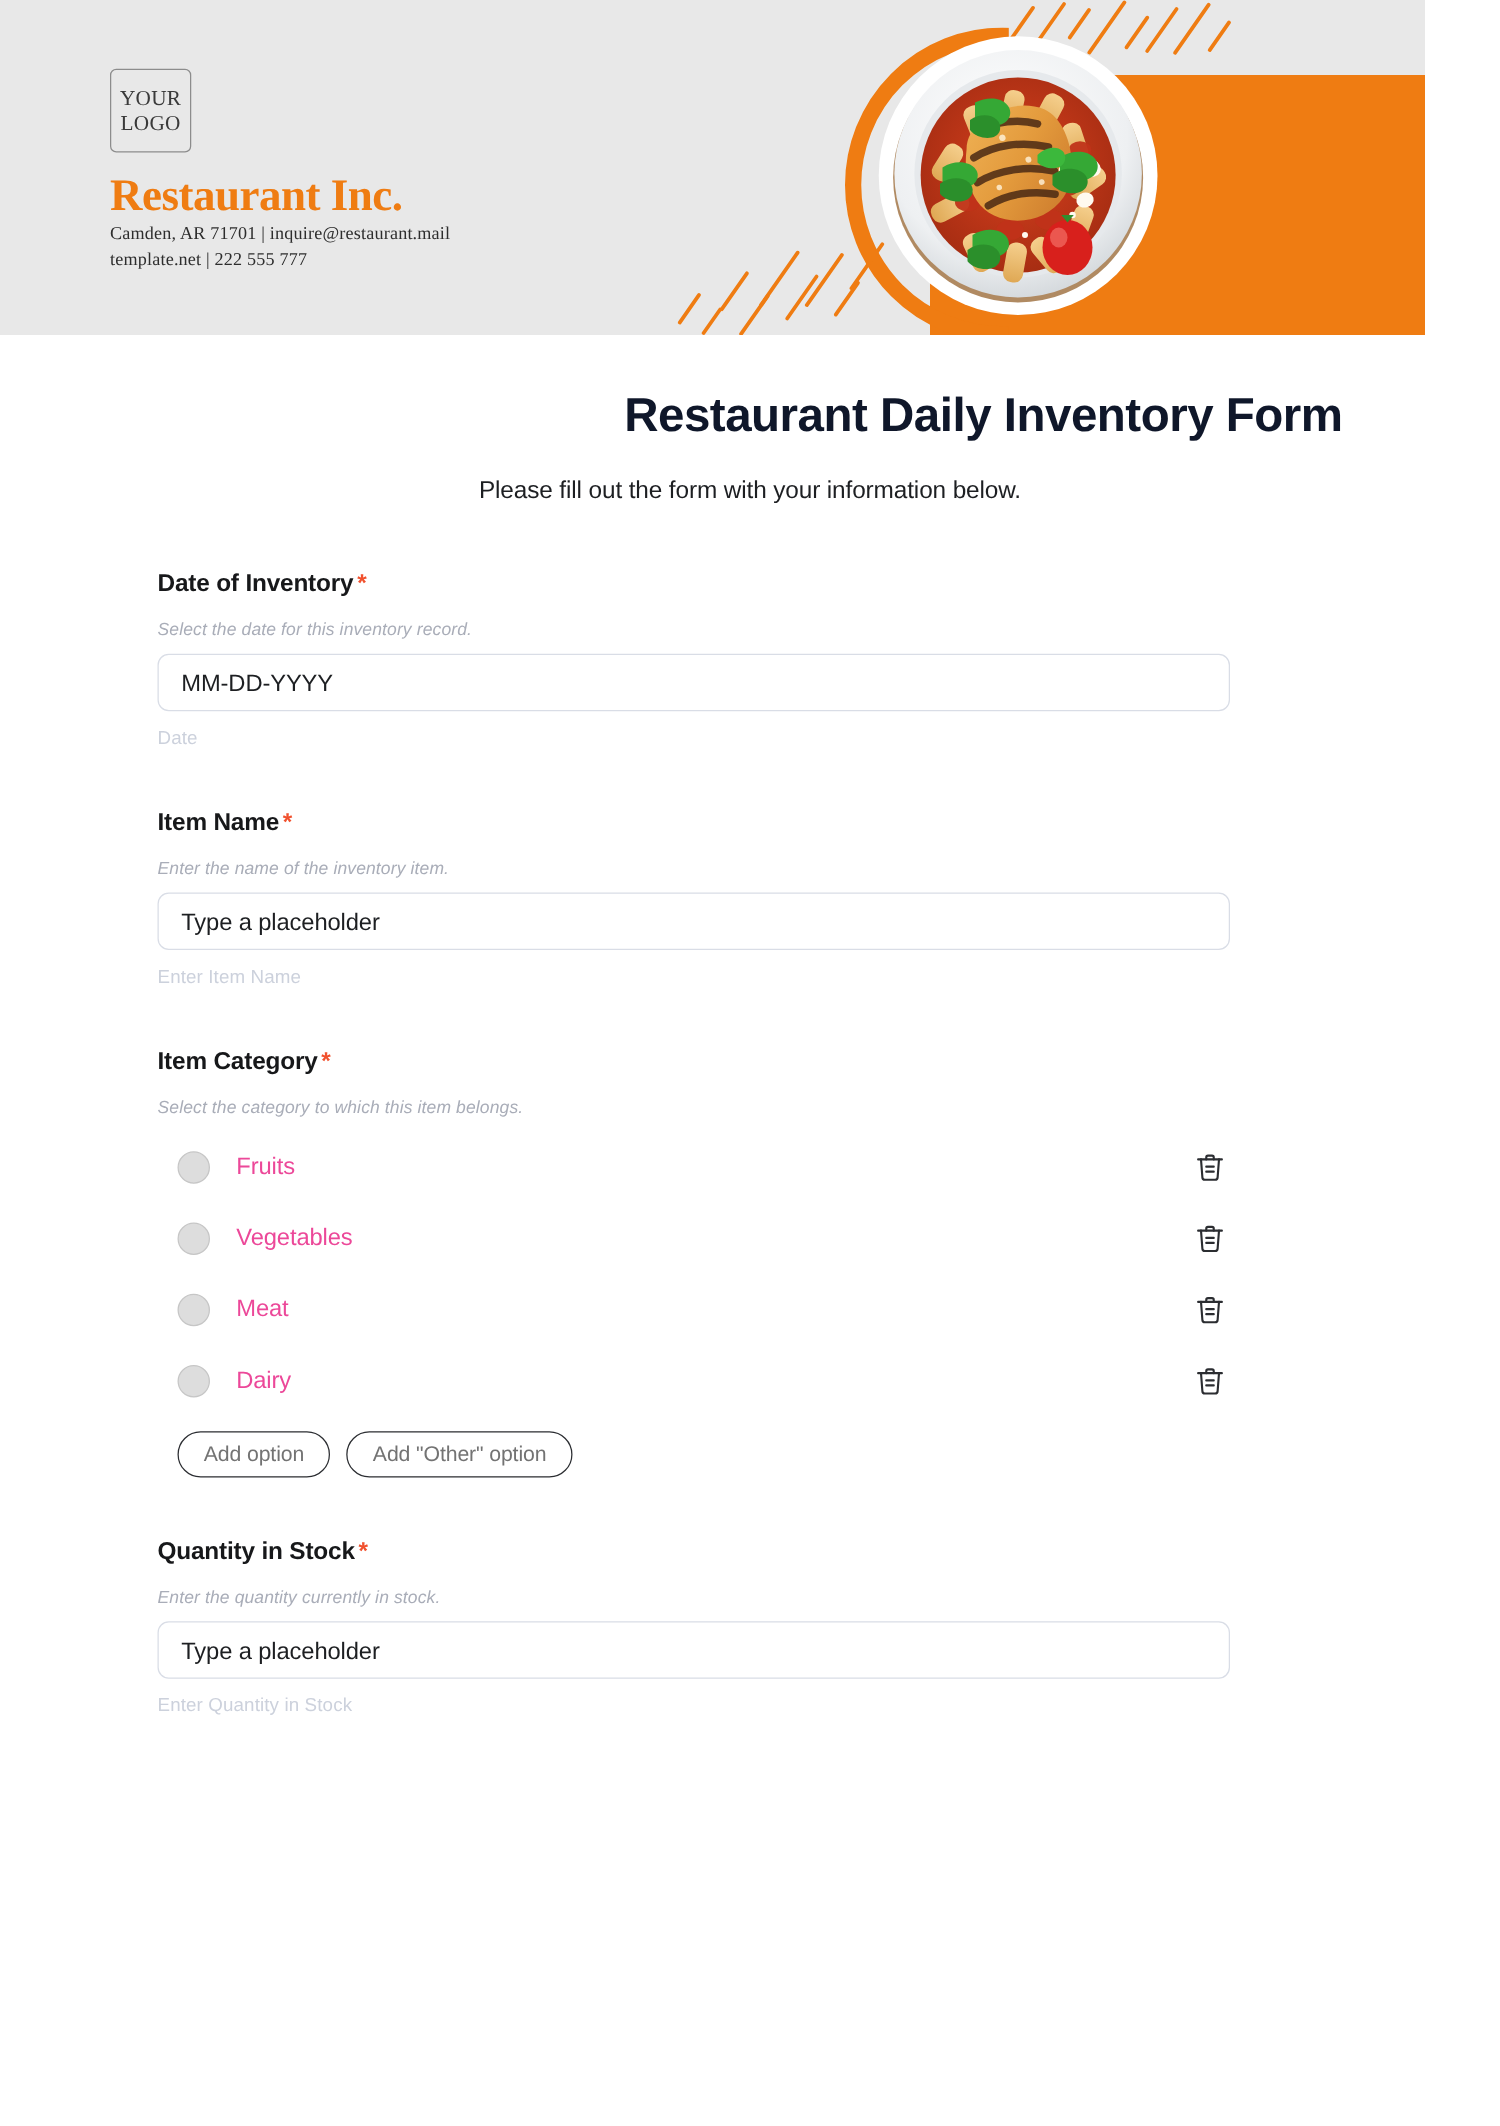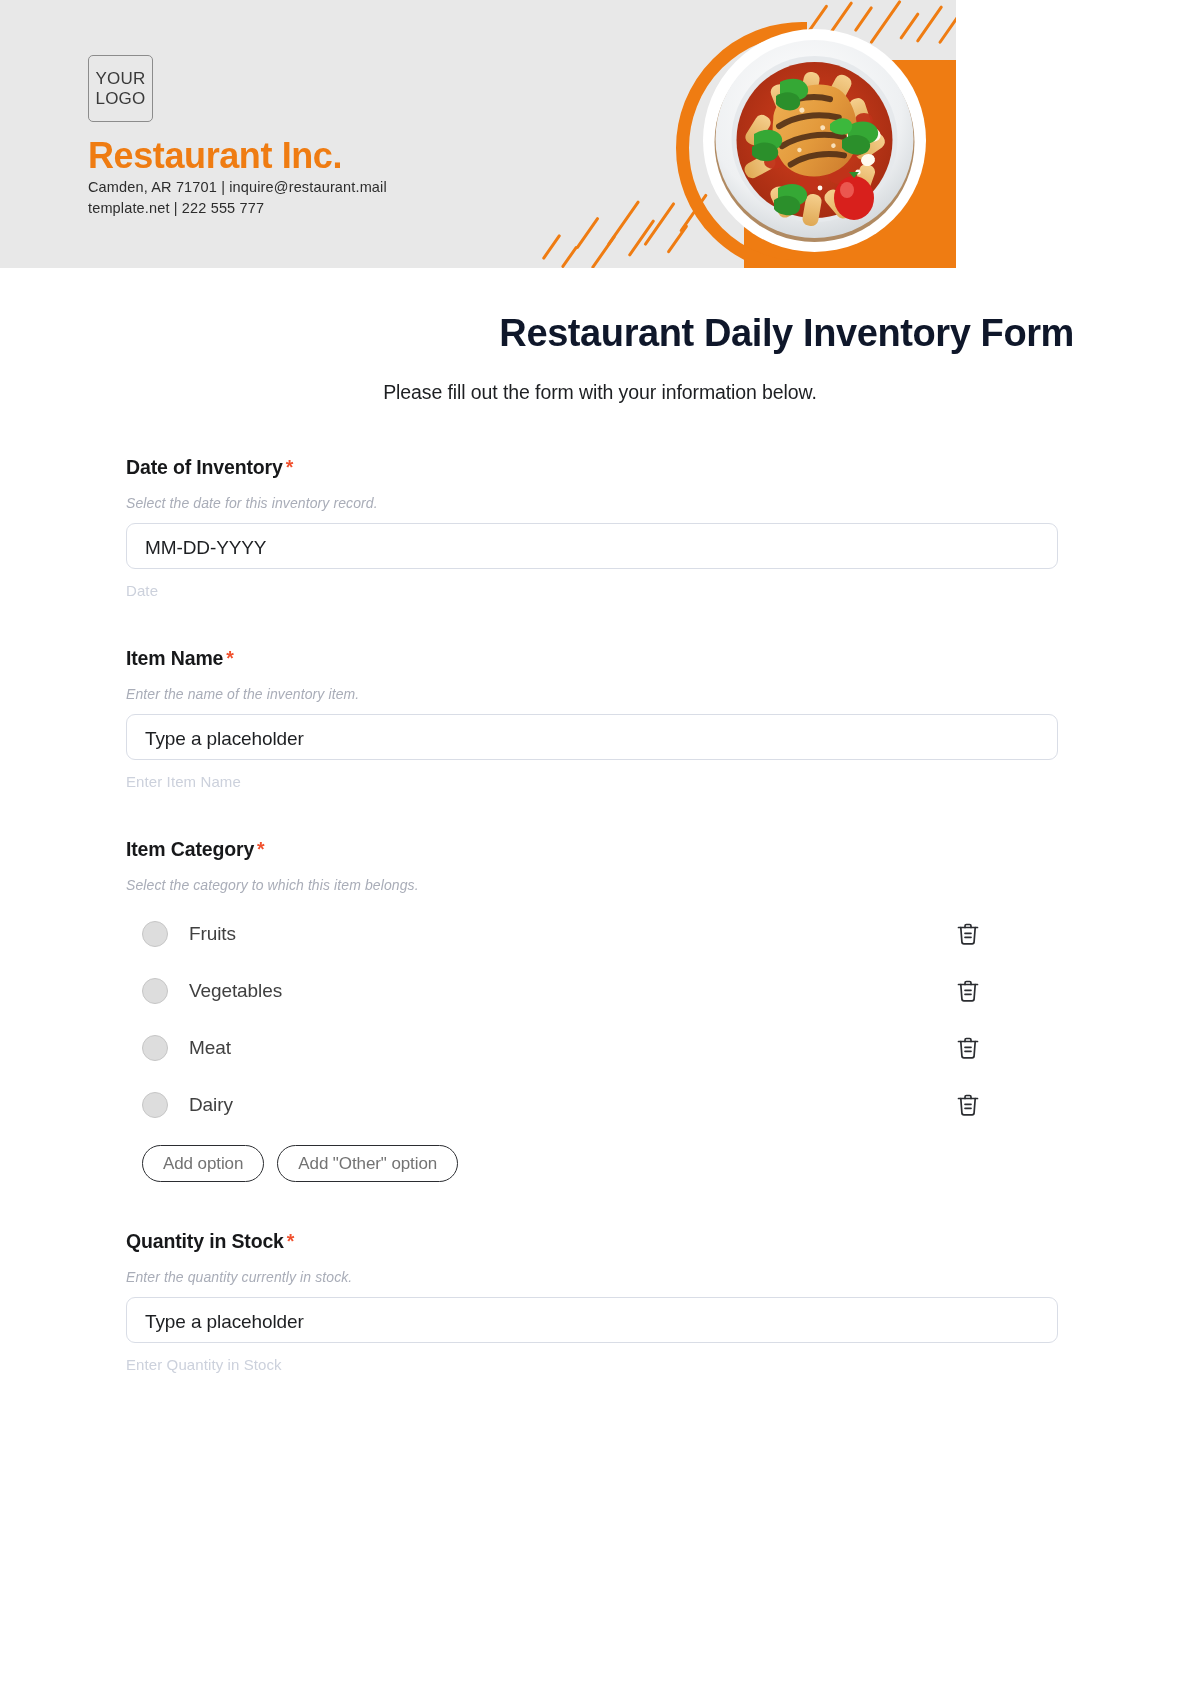--- a/index.html
+++ b/index.html
@@ -8,24 +8,25 @@
     width: 1200px;
     height: 1701px;
     background: #ffffff;
     font-family: "Liberation Sans", "DejaVu Sans", sans-serif;
     overflow: hidden;
   }
 
   
   .header {
     position: relative;
-    width: 956px;
+    width: 1140px;
     height: 268px;
     background: #e8e8e8;
     overflow: hidden;
+    font-family: Liberation Serif, serif;
   }
 
   
   .hdr-blob {
     position: absolute;
     left: 744px;
     top: 60px;
     width: 560px;
     height: 300px;
     background: #ef7c12;
@@ -127,21 +128,21 @@
   }
   .req-star { color: #f1512e; font-weight: bold; margin-left: 3px; }
 
   .field-hint {
     margin-top: 16px;
     font-size: 14px; color: #a9adb8; letter-spacing: .1px; font-style: italic;
   }
 
   .text-input {
     margin-top: 12px;
-    width: 932px; height: 46px;
+    width: 858px; height: 46px;
     border: 1.4px solid #d9dde6;
     border-radius: 9px;
     background: #fff;
     display: flex; align-items: center;
     padding: 0 18px;
     overflow: hidden;
   }
   .text-input .ph {
     font-size: 19px; color: #1d1f22;
     letter-spacing: -.1px;
@@ -160,21 +161,21 @@
     width: 854px; height: 34px;
     margin-bottom: 23px;
   }
   .radio {
     width: 26px; height: 26px; border-radius: 50%;
     background: #dddddd; border: 1.4px solid #c6c6c6;
     flex: 0 0 auto; margin-left: 16px;
   }
   .option-label {
     margin-left: 21px;
-    font-size: 19px; color: #404040; letter-spacing: -.1px;
+    font-size: 19px; color: #ec4899; letter-spacing: -.1px;
   }
   .trash-btn { margin-left: auto; display: flex; align-items: center; }
 
   
   .add-btns { display: flex; gap: 13px; margin-top: 7px; margin-left: 16px; }
   .pill {
     height: 37px; padding: 0 20px;
     border: 1.5px solid #2b2d31;
     border-radius: 19px;
     background: #fff;

